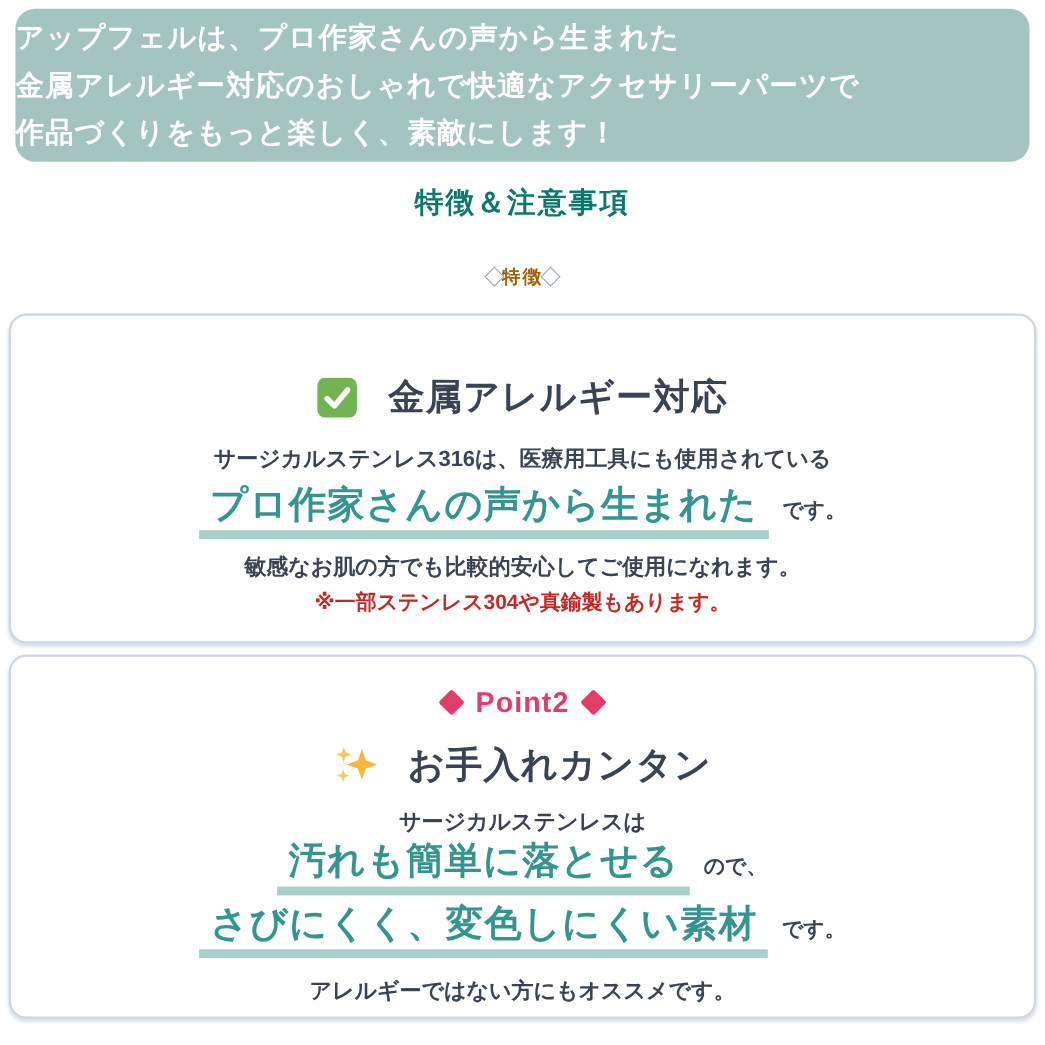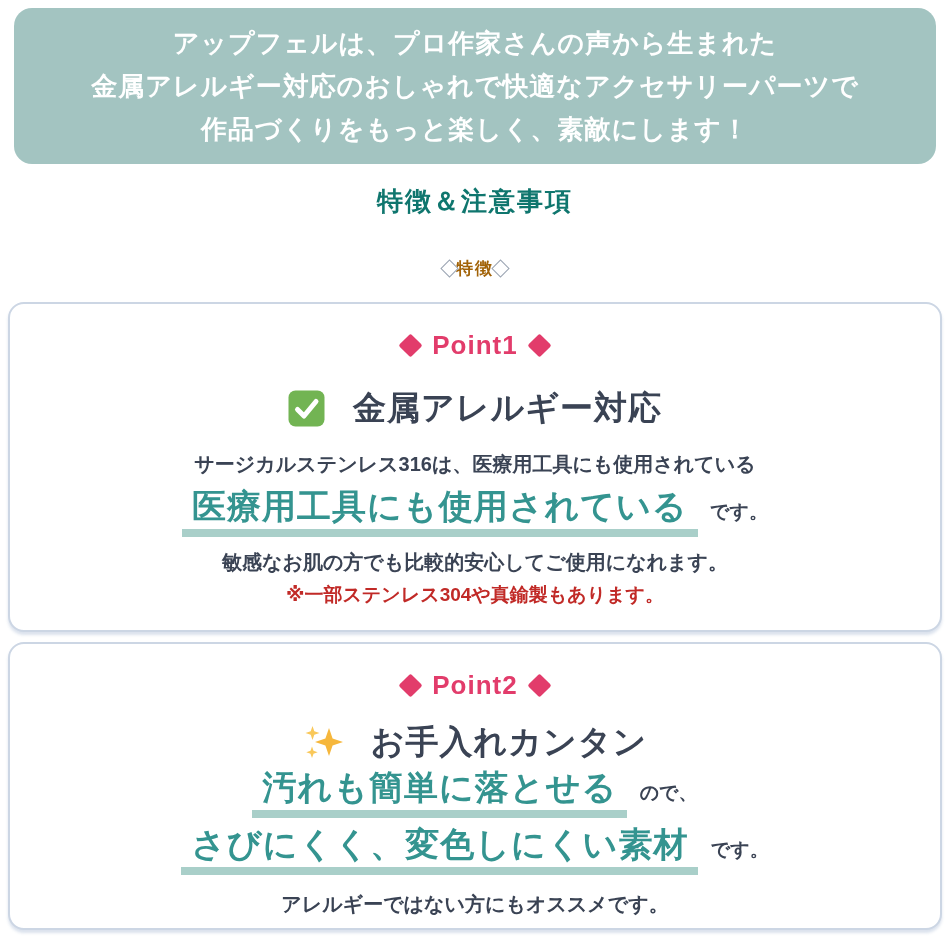--- a/index.html
+++ b/index.html
@@ -5,23 +5,23 @@
   html,body{margin:0;padding:0;}
   body{
     width:950px;height:950px;background:#ffffff;overflow:hidden;
     font-family:"Liberation Sans","DejaVu Sans",sans-serif;
     -webkit-font-smoothing:antialiased;
   }
   .page{position:relative;width:950px;height:950px;}
 
   
   .banner{
-    margin:8px 14px 0;height:156px;border-radius:18px;
+    margin:8px 14px 0;height:139px;border-radius:18px;
     background:#a3c4c1;color:#ffffff;
-    display:flex;flex-direction:column;justify-content:center;align-items:center;
+    display:flex;flex-direction:column;justify-content:center;align-items:flex-start;
     text-align:center;
   }
   .banner p{margin:0;font-size:26px;font-weight:bold;line-height:43px;letter-spacing:1px;}
 
   
   .page-title{
     margin:20px 0 0;text-align:center;font-size:26px;font-weight:bold;
     color:#0f766e;letter-spacing:2px;
   }
   .subtitle-row{
@@ -89,40 +89,35 @@
   </div>
 
   <h1 class="page-title">特徴＆注意事項</h1>
   <div class="subtitle-row">
     <span class="odiamond"></span>
     <span>特徴</span>
     <span class="odiamond"></span>
   </div>
 
   <section class="card card-1">
-    <div class="point-row">
-      <span class="pdiamond"></span>
-      <span class="point-label">Point1</span>
-      <span class="pdiamond"></span>
-    </div>
 
     <h2 class="card-heading">
       <span class="icon-box">
         <svg width="37" height="37" viewBox="0 0 37 37">
           <rect x="0.5" y="0.5" width="36" height="36" rx="7" fill="#72b453"></rect>
           <path d="M9.5 19.5 L16 26 L28 11.5" stroke="#ffffff" stroke-width="5" fill="none" stroke-linecap="round" stroke-linejoin="round"></path>
         </svg>
       </span>
       <span>金属アレルギー対応</span>
     </h2>
 
     <p class="body-line">サージカルステンレス316は、医療用工具にも使用されている</p>
 
     <p class="highlight-row">
-      <span class="highlight">医療用工具にも使用されている</span>
+      <span class="highlight">プロ作家さんの声から生まれた</span>
       <span class="hl-suffix">です。</span>
     </p>
 
     <p class="body-line line-2">敏感なお肌の方でも比較的安心してご使用になれます。</p>
 
     <p class="note">※一部ステンレス304や真鍮製もあります。</p>
   </section>
 
   <section class="card card-2">
     <div class="point-row">
@@ -135,20 +130,21 @@
       <span class="icon-box">
         <svg width="40" height="40" viewBox="0 0 40 40">
           <path d="M26 5 L29.6 15.4 L40 19 L29.6 22.6 L26 33 L22.4 22.6 L12 19 L22.4 15.4 Z" fill="#f6b73c"></path>
           <path d="M9.5 3 L11.3 8.2 L16.5 10 L11.3 11.8 L9.5 17 L7.7 11.8 L2.5 10 L7.7 8.2 Z" fill="#f9c85a"></path>
           <path d="M9 23.5 L10.5 27.7 L14.7 29.2 L10.5 30.7 L9 34.9 L7.5 30.7 L3.3 29.2 L7.5 27.7 Z" fill="#f9c85a"></path>
         </svg>
       </span>
       <span>お手入れカンタン</span>
     </h2>
 
+    <p class="body-line body-line-1">サージカルステンレスは</p>
 
     <p class="highlight-row highlight-row-2">
       <span class="highlight">汚れも簡単に落とせる</span>
       <span class="hl-suffix">ので、</span>
     </p>
 
     <p class="highlight-row">
       <span class="highlight">さびにくく、変色しにくい素材</span>
       <span class="hl-suffix">です。</span>
     </p>

